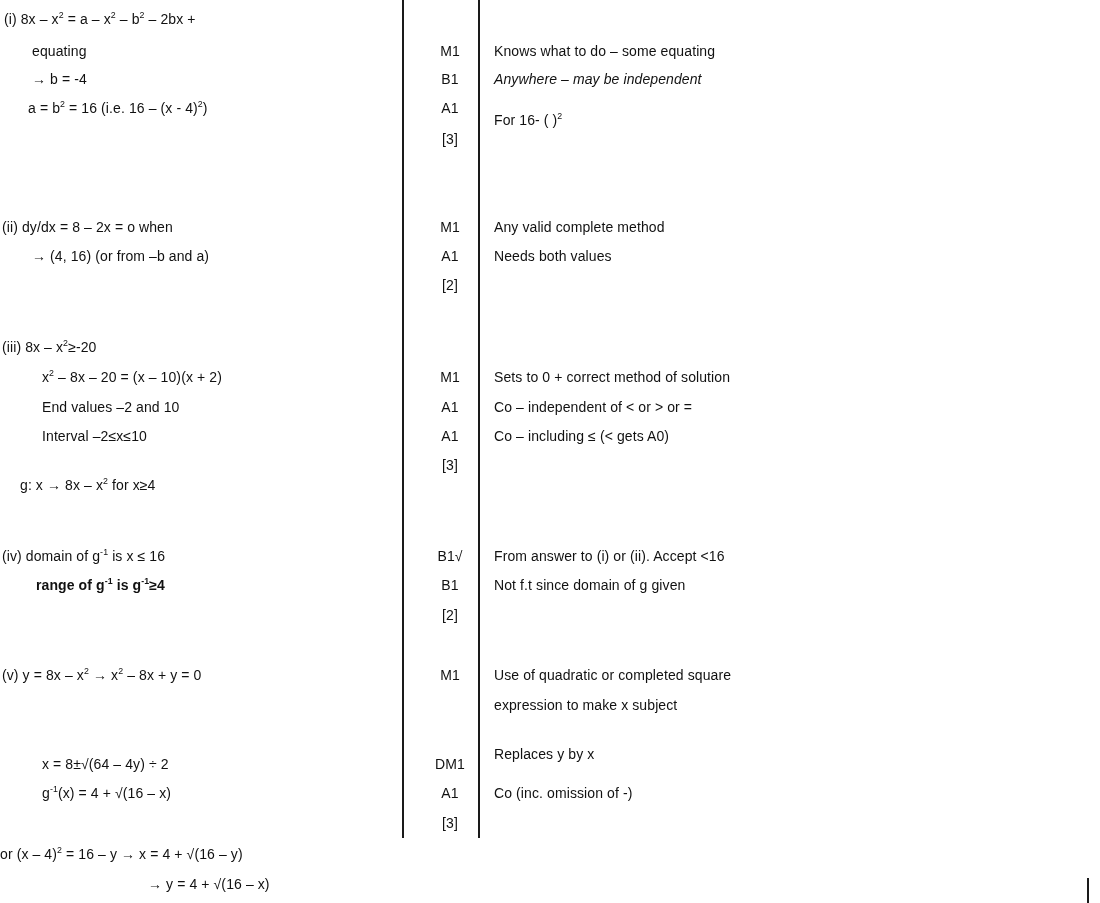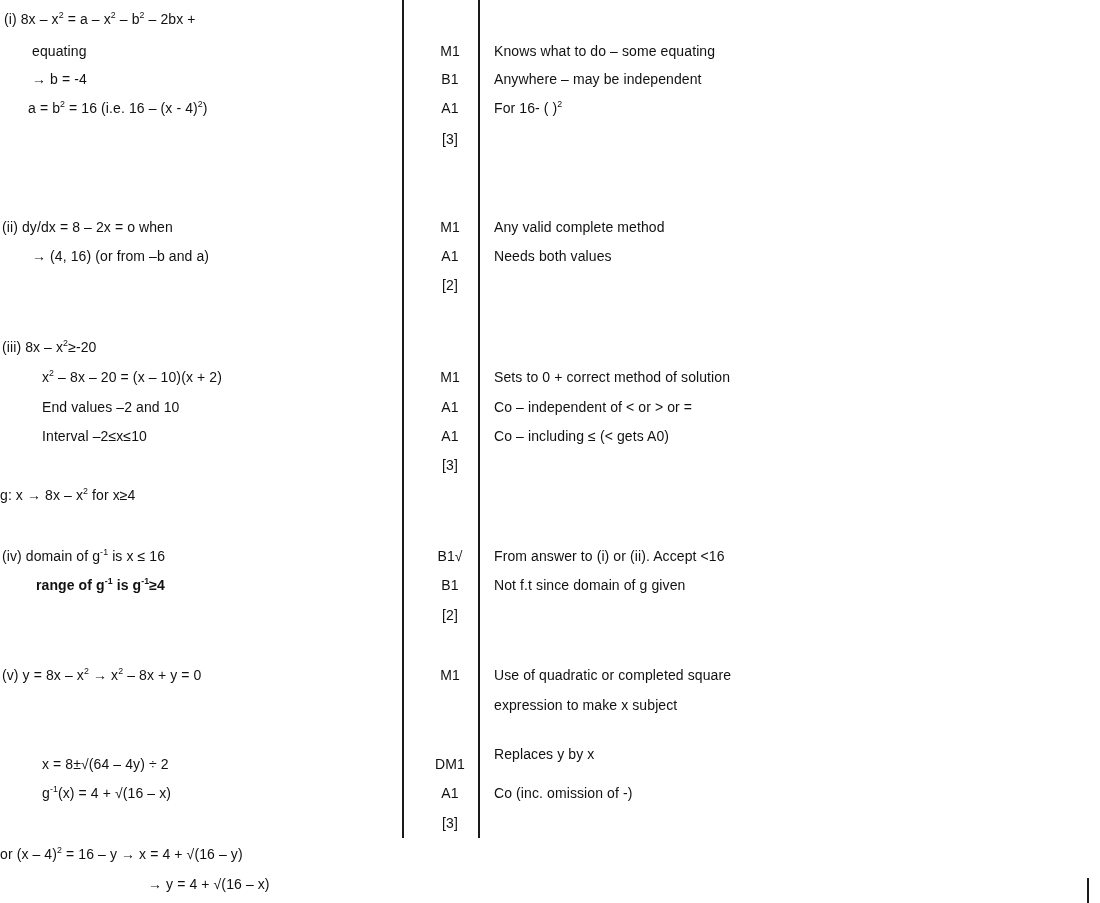--- a/index.html
+++ b/index.html
@@ -52,44 +52,44 @@
   <div class="vrule" id="rule-marks-right"></div>
   <div class="vrule" id="corner-tick"></div>
 
   <div id="rows-container">
       <div class="ln work" style="top: 8px; left: 4px;">(i) 8x – x<sup>2</sup> = a – x<sup>2</sup> – b<sup>2</sup> – 2bx   +</div>
       <div class="ln work" style="top: 40px; left: 32px;">equating</div>
       <div class="ln mark" style="top: 40px;">M1</div>
       <div class="ln note" style="top: 40px;">Knows what to do – some equating</div>
       <div class="ln work" style="top: 68px; left: 32px;">→  b = -4</div>
       <div class="ln mark" style="top: 68px;">B1</div>
-      <div class="ln note" style="top: 68px;">Anywhere – may be independent</div>
+      <div class="ln note" style="top: 68px; font-style: italic;">Anywhere – may be independent</div>
       <div class="ln work" style="top: 97px; left: 28px;">a = b<sup>2</sup> = 16 (i.e. 16 – (x - 4)<sup>2</sup>)</div>
       <div class="ln mark" style="top: 97px;">A1</div>
-      <div class="ln note" style="top: 97px; text-align: center;">For 16- (  )<sup>2</sup></div>
+      <div class="ln note" style="top: 109px; text-align: center;">For 16- (  )<sup>2</sup></div>
       <div class="ln mark" style="top: 128px;">[3]</div>
       <div class="ln work" style="top: 216px; left: 2px;">(ii) dy/dx = 8 – 2x = o when</div>
       <div class="ln mark" style="top: 216px;">M1</div>
       <div class="ln note" style="top: 216px; text-align: right;">Any valid complete method</div>
       <div class="ln work" style="top: 245px; left: 32px;">→ (4, 16) (or from –b and a)</div>
       <div class="ln mark" style="top: 245px;">A1</div>
       <div class="ln note" style="top: 245px;">Needs both values</div>
       <div class="ln mark" style="top: 274px;">[2]</div>
       <div class="ln work" style="top: 336px; left: 2px;">(iii) 8x – x<sup>2</sup>≥-20</div>
       <div class="ln work" style="top: 366px; left: 42px;">x<sup>2</sup> – 8x – 20 = (x – 10)(x + 2)</div>
       <div class="ln mark" style="top: 366px;">M1</div>
       <div class="ln note" style="top: 366px;">Sets to 0 + correct method of solution</div>
       <div class="ln work" style="top: 396px; left: 42px;">End values –2 and 10</div>
       <div class="ln mark" style="top: 396px;">A1</div>
       <div class="ln note" style="top: 396px;">Co – independent of &lt; or &gt; or =</div>
       <div class="ln work" style="top: 425px; left: 42px;">Interval –2≤x≤10</div>
       <div class="ln mark" style="top: 425px;">A1</div>
       <div class="ln note" style="top: 425px;">Co – including ≤ (&lt; gets A0)</div>
       <div class="ln mark" style="top: 454px;">[3]</div>
-      <div class="ln work" style="top: 484px; left: 0px;">g: x → 8x – x<sup>2</sup>   for x≥4</div>
+      <div class="ln work" style="top: 474px; left: 0px; padding-left: 20px;">g: x → 8x – x<sup>2</sup>   for x≥4</div>
       <div class="ln work" style="top: 545px; left: 2px;">(iv) domain of g<sup>-1</sup> is x ≤ 16</div>
       <div class="ln mark" style="top: 545px;">B1√</div>
       <div class="ln note" style="top: 545px;">From answer to (i) or (ii). Accept &lt;16</div>
       <div class="ln work" style="top: 574px; left: 36px; font-weight: bold;">range of g<sup>-1</sup> is g<sup>-1</sup>≥4</div>
       <div class="ln mark" style="top: 574px;">B1</div>
       <div class="ln note" style="top: 574px;">Not f.t since domain of g given</div>
       <div class="ln mark" style="top: 604px;">[2]</div>
       <div class="ln work" style="top: 664px; left: 2px;">(v) y = 8x – x<sup>2</sup> → x<sup>2</sup> – 8x + y = 0</div>
       <div class="ln mark" style="top: 664px;">M1</div>
       <div class="ln note" style="top: 664px;">Use of quadratic or completed square</div>

